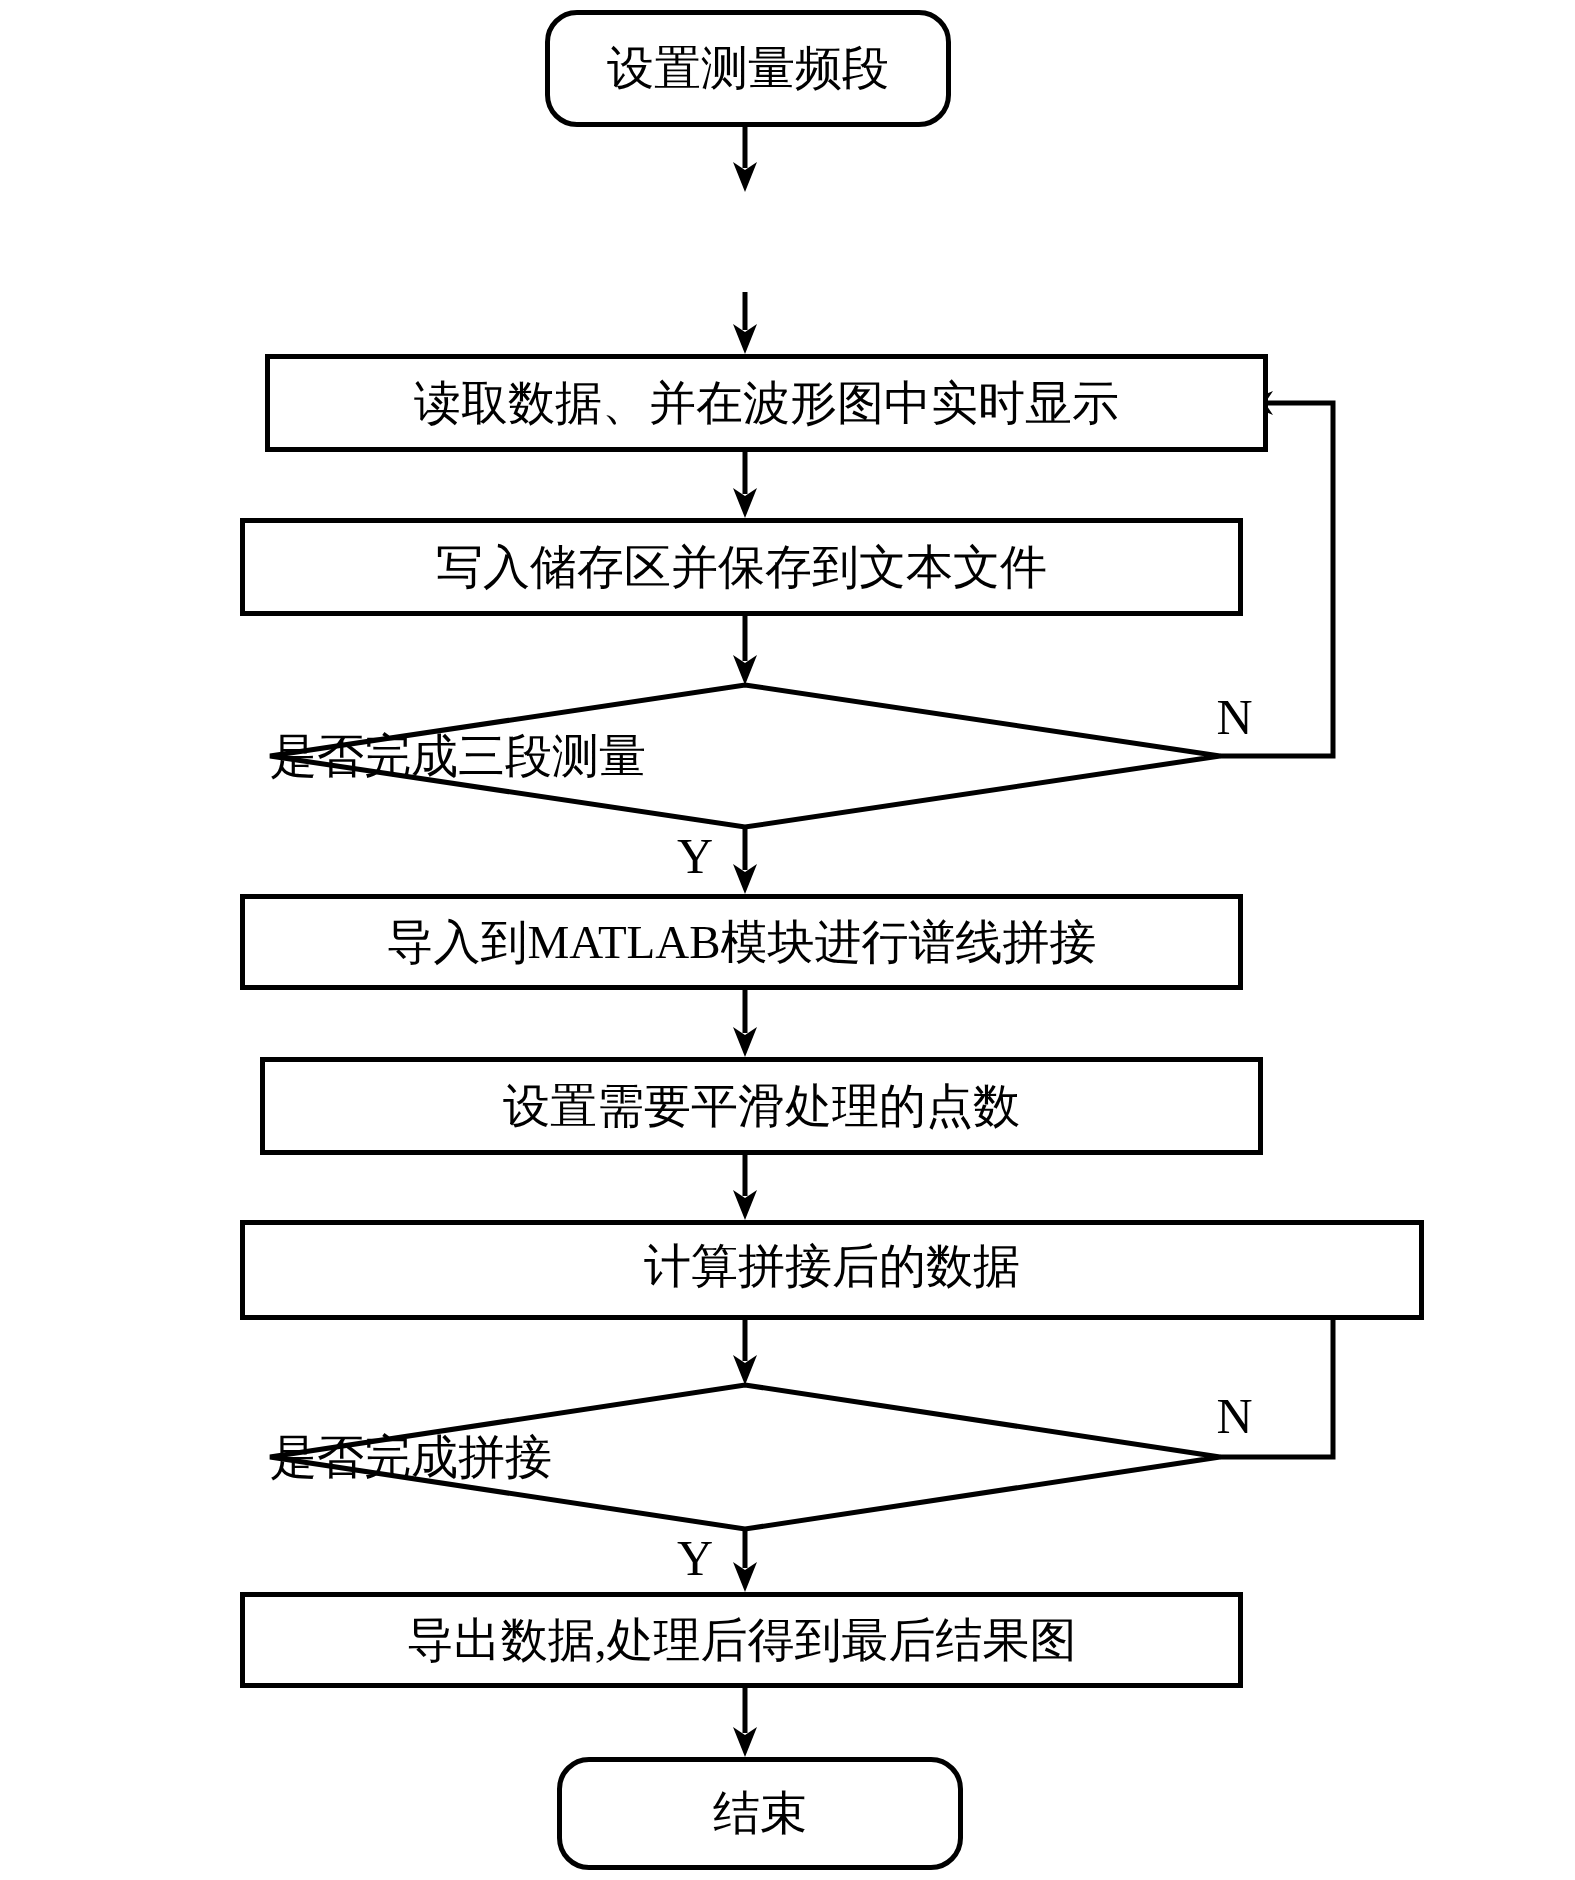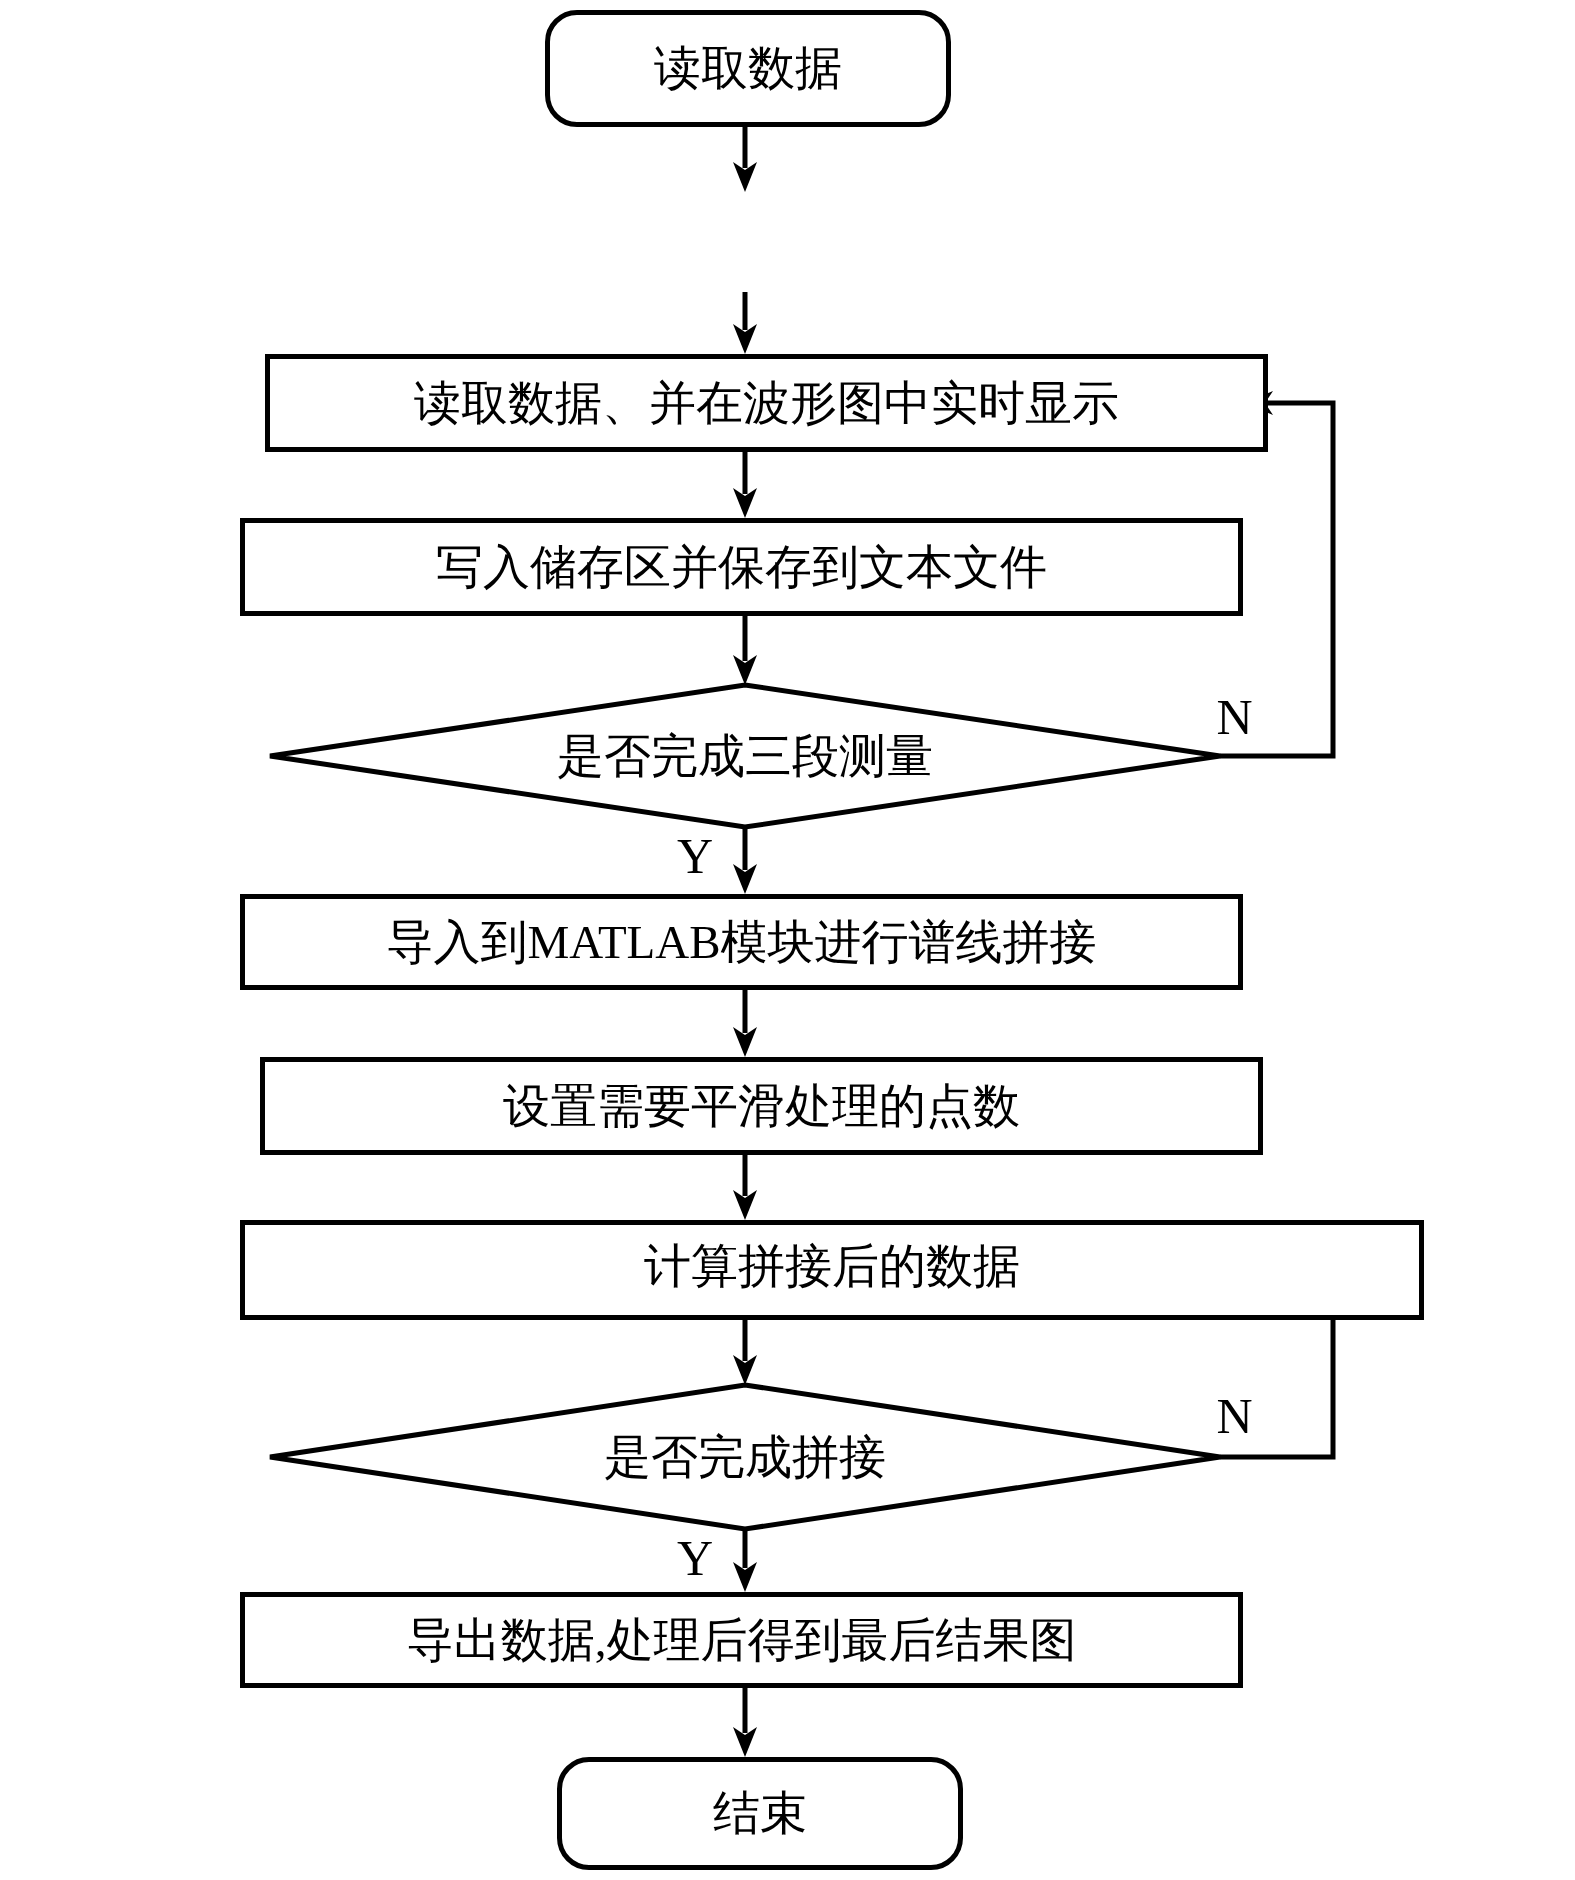--- a/index.html
+++ b/index.html
@@ -17,21 +17,21 @@
     box-sizing:border-box;
     border:5px solid #000000;
     background:#ffffff;
     display:flex;align-items:center;justify-content:center;
     font-size:47px;line-height:1.25;text-align:center;
     white-space:nowrap;
   }
   .terminal{border-radius:32px;}
   .dlabel{
     position:absolute;
-    display:flex;align-items:center;justify-content:center;
+    display:flex;align-items:center;justify-content:flex-start;
     font-size:47px;text-align:center;white-space:nowrap;
   }
   .branch{
     position:absolute;
     display:flex;align-items:center;justify-content:center;
     font-size:50px;
   }
   svg{display:block;}
   .stroke{fill:none;stroke:#000000;stroke-width:5;}
   .head{fill:#000000;stroke:none;}
@@ -70,21 +70,21 @@
     <path class="head" d="M1243 403 L1273 391 L1265 403 L1273 415 Z"></path>
 
     <polyline class="stroke" points="1220,1457 1333,1457 1333,1270 1267,1270"></polyline>
     <path class="head" d="M1243 1270 L1273 1258 L1265 1270 L1273 1282 Z"></path>
 
     <polygon class="dshape" points="745,685 1220,756 745,827 270,756"></polygon>
     <polygon class="dshape" points="745,1385 1220,1457 745,1529 270,1457"></polygon>
   </svg>
 
   <div class="node terminal" style="left:545px;top:10px;width:406px;height:117px;">
-    <span>读取数据</span>
+    <span>设置测量频段</span>
   </div>
 
 
   <div class="node process" style="left:240px;top:354px;width:1003px;height:98px;margin-left:25px;">
     <span>读取数据、并在波形图中实时显示</span>
   </div>
 
   <div class="node process" style="left:240px;top:518px;width:1003px;height:98px;">
     <span>写入储存区并保存到文本文件</span>
   </div>

